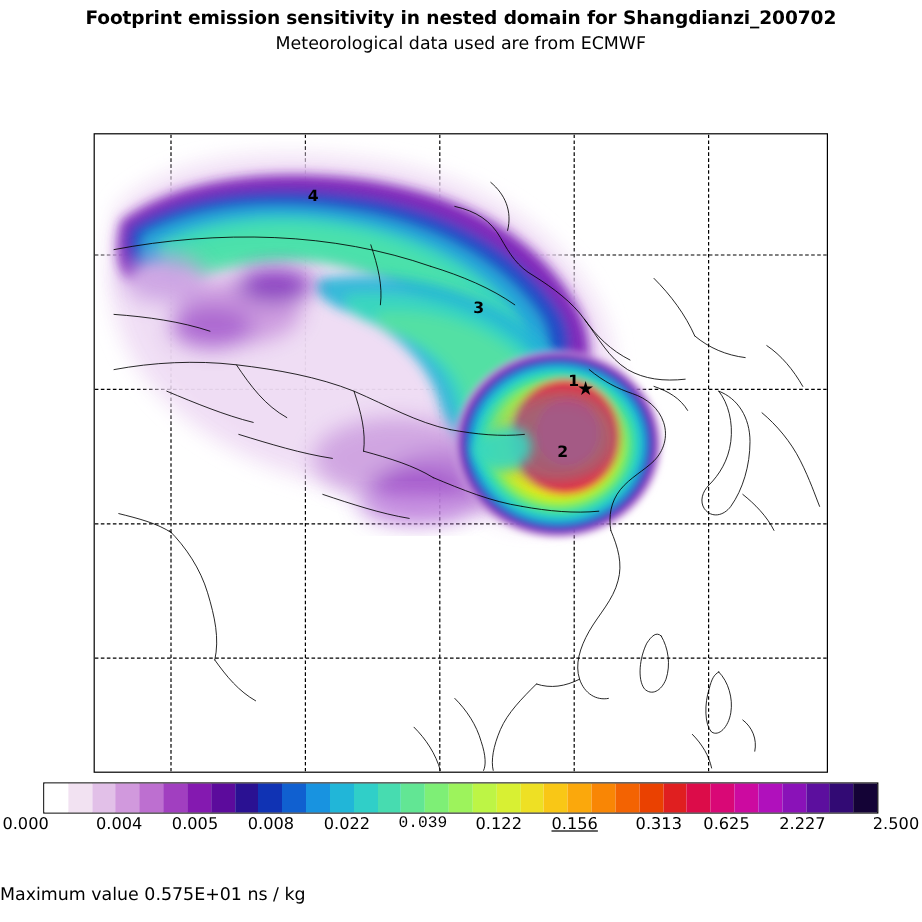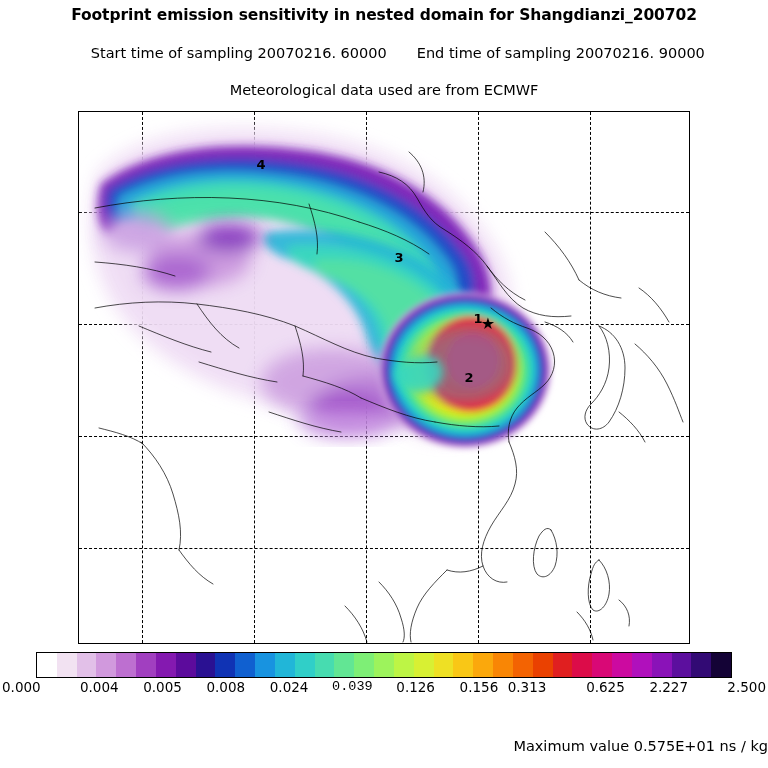--- a/index.html
+++ b/index.html
@@ -130,34 +130,31 @@
     position: absolute;
     top: 705px;
     width: 768px;
     text-align: center;
     font-size: 14px;
   }
   .max-value {
     position: absolute;
     top: 738px;
     width: 768px;
-    text-align: right;
+    text-align: left;
     font-size: 14.5px;
   }
 </style>
 </head>
 <body>
 
 <div class="page">
 
   <div class="titles">
     <div class="title-main">Footprint emission sensitivity in nested domain for Shangdianzi_200702</div>
-    <div class="title-row">
-      <span>Start time of sampling 20070216. 60000</span><span class="gap"></span><span>End time of sampling 20070216. 90000</span>
-    </div>
     <div class="title-center">Meteorological data used are from ECMWF</div>
   </div>
 
   <div class="map-panel">
     <div class="map-inner">
 
       <div class="grid-line grid-v" style="left:63px;"></div>
       <div class="grid-line grid-v" style="left:175px;"></div>
       <div class="grid-line grid-v" style="left:287px;"></div>
       <div class="grid-line grid-v" style="left:399px;"></div>
@@ -389,24 +386,24 @@
       <div class="cb-cell" style="background: rgb(138, 18, 184);"></div>
       <div class="cb-cell" style="background: rgb(92, 15, 158);"></div>
       <div class="cb-cell" style="background: rgb(50, 10, 116);"></div>
       <div class="cb-cell" style="background: rgb(20, 3, 54);"></div>
     </div>
   <div class="cb-ticks" id="cb-ticks">
       <div class="cb-tick" style="transform: translateX(0px); left: 2px;">0.000</div>
       <div class="cb-tick" style="left: 99.2727px;">0.004</div>
       <div class="cb-tick" style="left: 162.545px;">0.005</div>
       <div class="cb-tick" style="left: 225.818px;">0.008</div>
-      <div class="cb-tick" style="left: 289.091px;">0.024</div>
+      <div class="cb-tick" style="left: 289.091px;">0.022</div>
       <div class="cb-tick" style="left: 352.364px; font-family: Liberation Mono, monospace;">0.039</div>
-      <div class="cb-tick" style="left: 415.636px;">0.126</div>
-      <div class="cb-tick" style="left: 478.909px;">0.156</div>
-      <div class="cb-tick" style="left: 527px;">0.313</div>
+      <div class="cb-tick" style="left: 415.636px;">0.122</div>
+      <div class="cb-tick" style="left: 478.909px; text-decoration: underline;">0.156</div>
+      <div class="cb-tick" style="left: 549px;">0.313</div>
       <div class="cb-tick" style="left: 605.455px;">0.625</div>
       <div class="cb-tick" style="left: 668.727px;">2.227</div>
       <div class="cb-tick" style="transform: translateX(-100%); left: 766px;">2.500</div>
     </div>
   <div class="max-value">Maximum value  0.575E+01 ns / kg</div>
 
 </div>
 
 </body></html>

